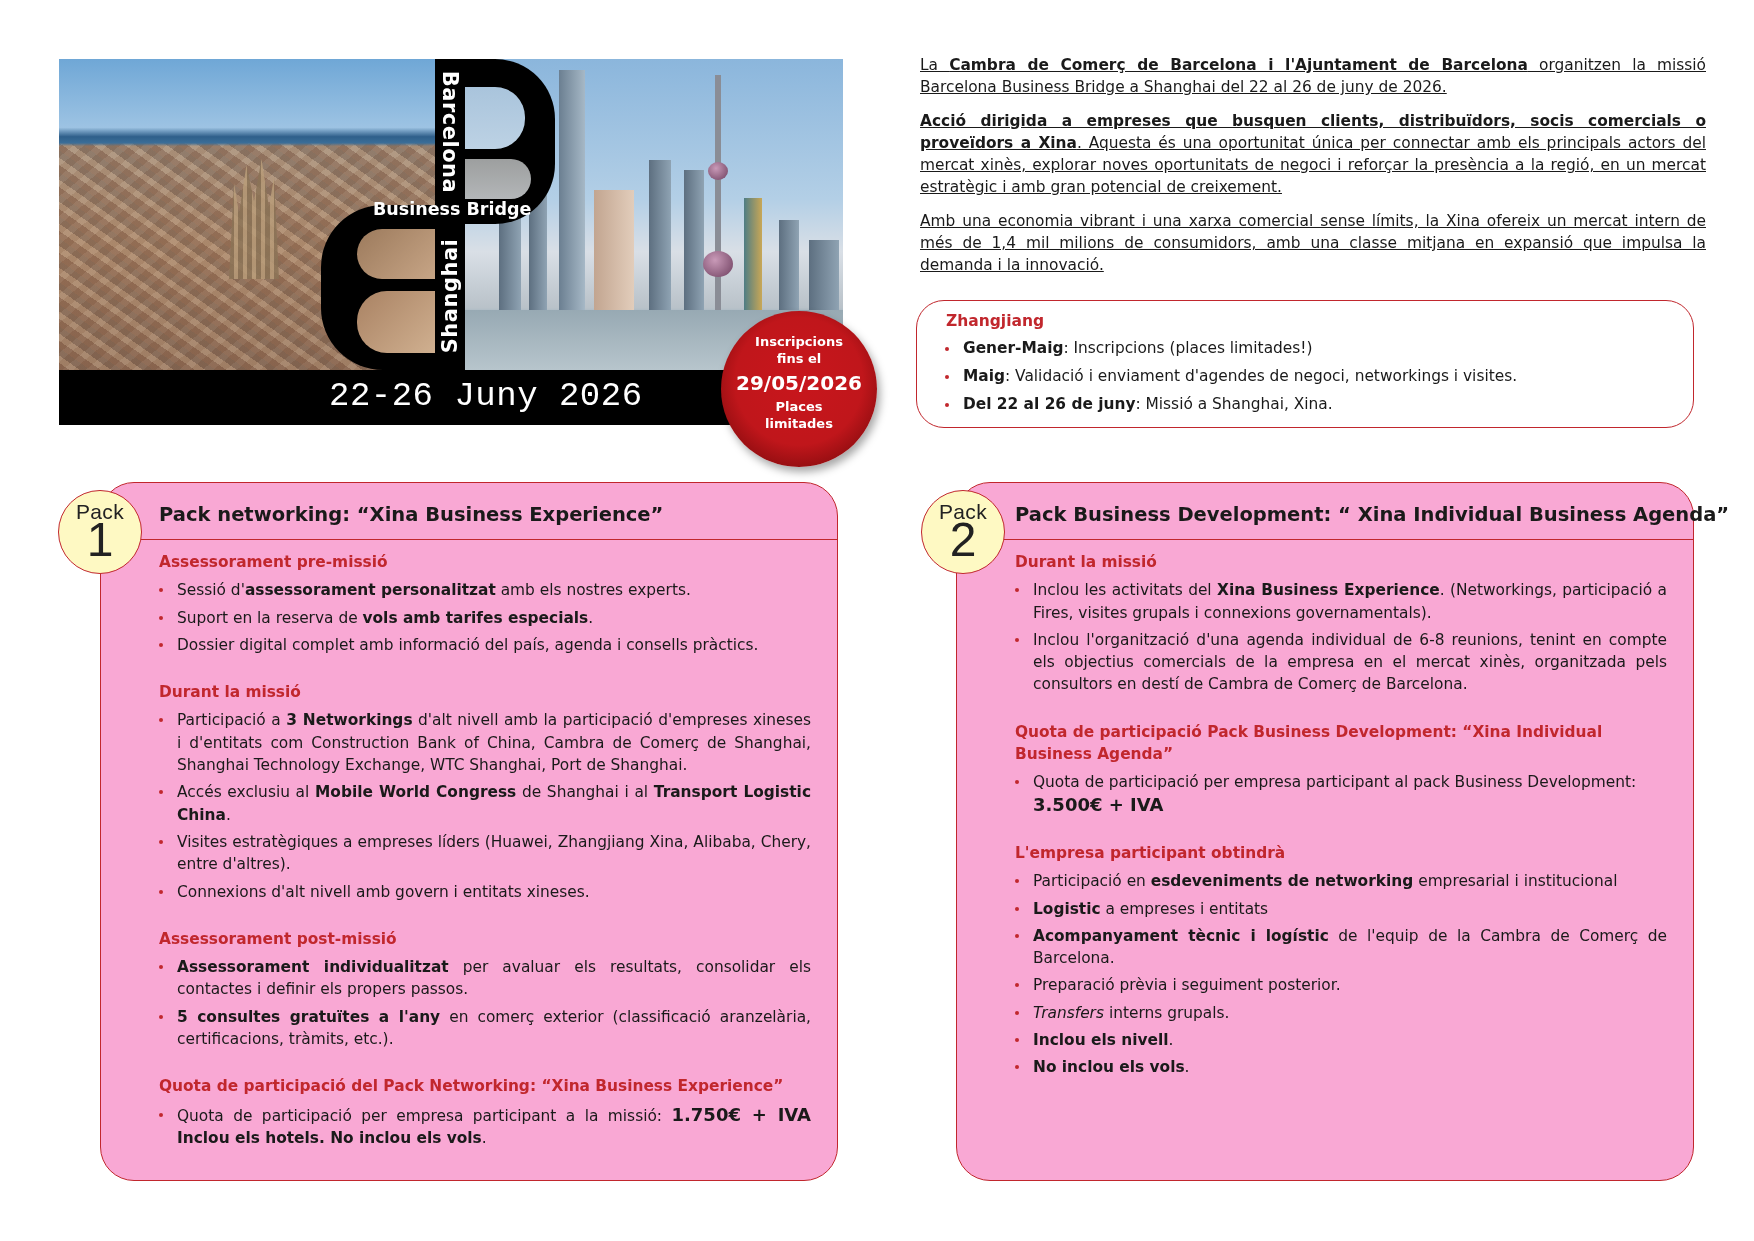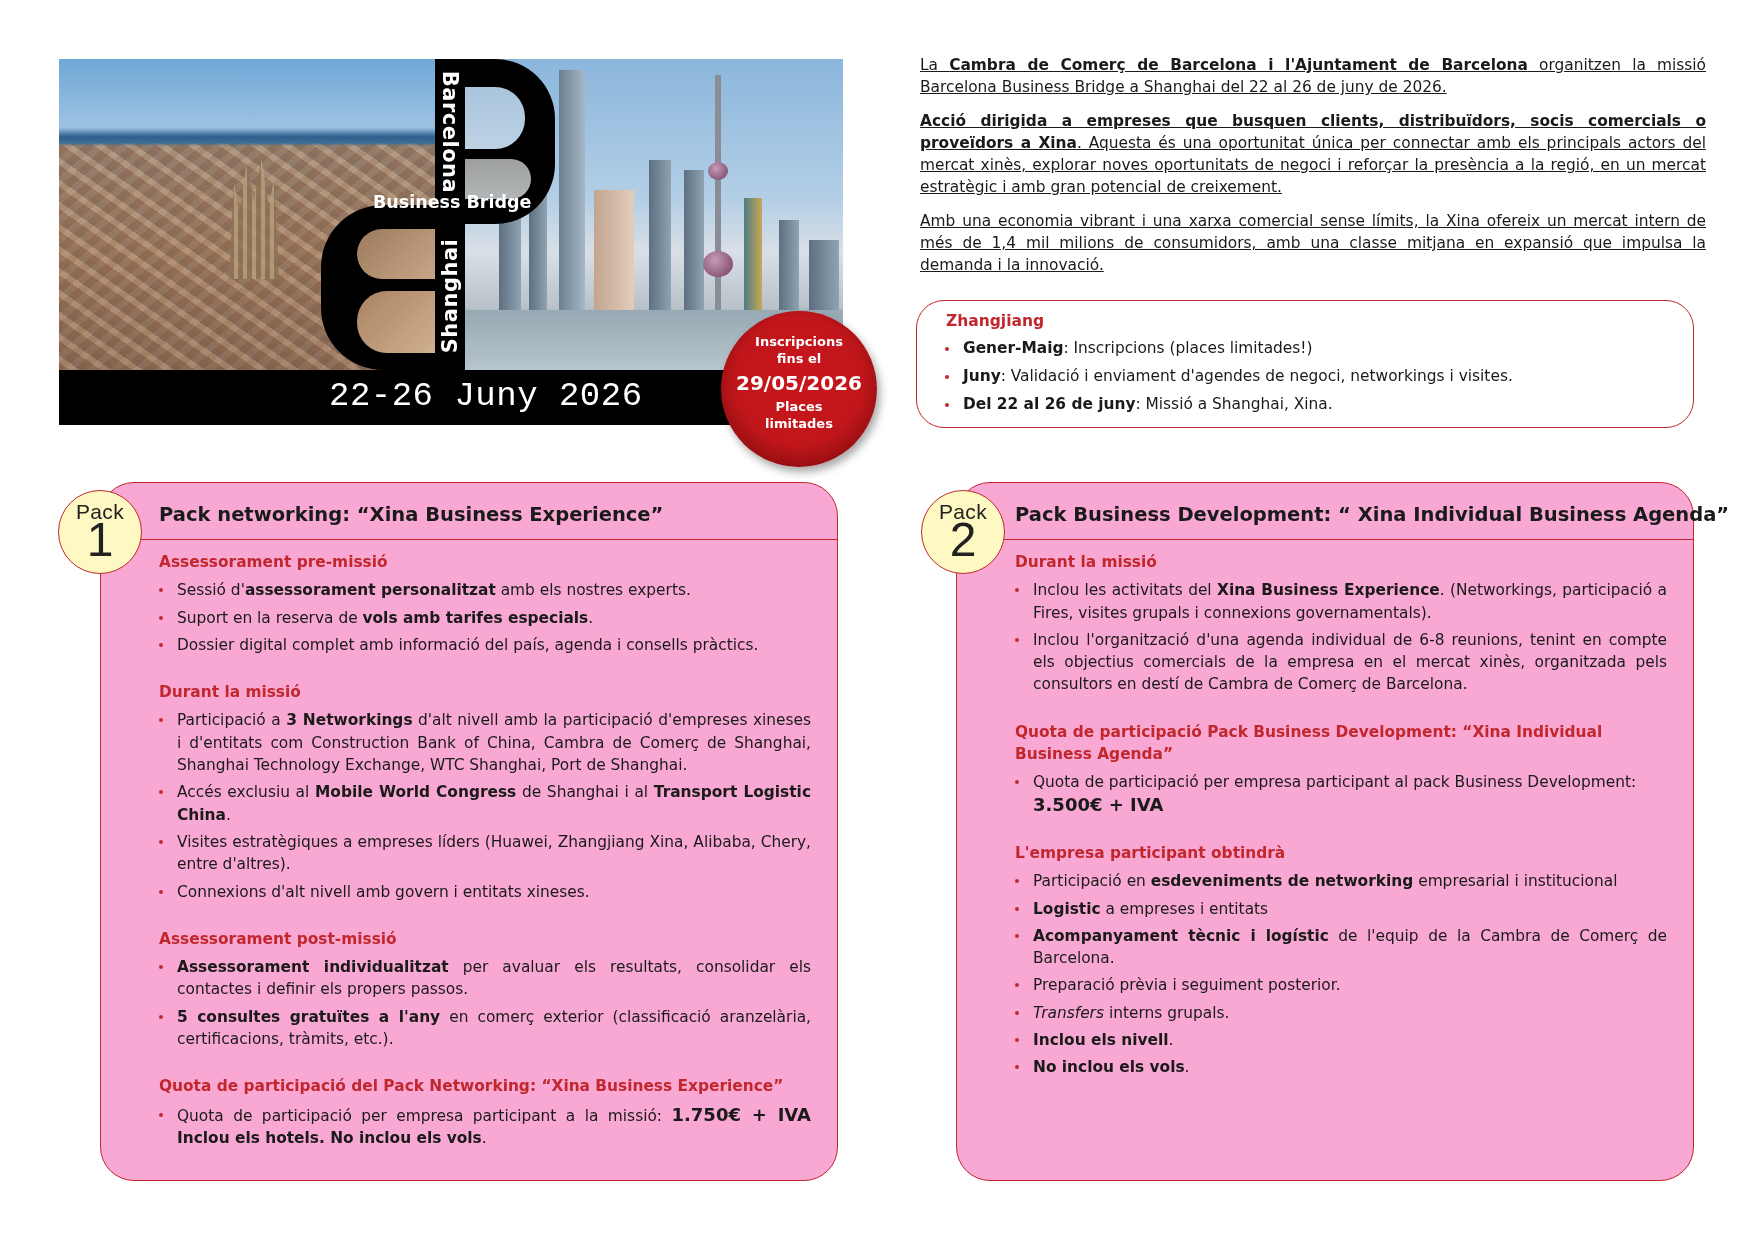--- a/index.html
+++ b/index.html
@@ -35,21 +35,21 @@
     border-radius: 0 60px 60px 0; }
   .logo-b-top .hole1 { position: absolute; left: 30px; top: 28px; width: 60px; height: 62px; background: linear-gradient(180deg,#a9c4dc,#bdd2e4); border-radius: 0 30px 30px 0; }
   .logo-b-top .hole2 { position: absolute; left: 30px; top: 100px; width: 66px; height: 40px; background: linear-gradient(180deg,#9d9f9f,#b3b6b8); border-radius: 0 20px 20px 0; }
   .logo-b-bot { position: absolute; left: 262px; top: 146px; width: 144px; height: 165px; background: #000; border-radius: 62px 0 0 62px; }
   .logo-b-bot .hole1 { position: absolute; left: 36px; top: 24px; width: 78px; height: 50px; background: linear-gradient(135deg,#9c7a5c,#c7a586); border-radius: 25px 0 0 25px; }
   .logo-b-bot .hole2 { position: absolute; left: 36px; top: 86px; width: 78px; height: 62px; background: linear-gradient(135deg,#a98263,#d0b090); border-radius: 30px 0 0 30px; }
   .logo-bcn { position: absolute; left: 376px; top: 0; width: 30px; height: 145px; }
   .logo-bcn span { position: absolute; left: 50%; top: 50%; transform: translate(-50%,-50%) rotate(90deg); color: #fff; font-weight: bold; font-size: 21px; white-space: nowrap; letter-spacing: 0.5px; }
   .logo-sha { position: absolute; left: 376px; top: 162px; width: 30px; height: 149px; }
   .logo-sha span { position: absolute; left: 50%; top: 50%; transform: translate(-50%,-50%) rotate(-90deg); color: #fff; font-weight: bold; font-size: 21px; white-space: nowrap; letter-spacing: 0.5px; }
-  .logo-bb { position: absolute; left: 314px; top: 133px; color: #fff; font-weight: bold; font-size: 17.5px; white-space: nowrap; }
+  .logo-bb { position: absolute; left: 314px; top: 140px; color: #fff; font-weight: bold; font-size: 17.5px; white-space: nowrap; }
 
   
   .badge { position: absolute; left: 721px; top: 311px; width: 156px; height: 156px; border-radius: 50%;
     background: radial-gradient(circle at 50% 45%, #c8161c 0%, #c0161b 55%, #8f0d10 78%, #5a0a0c 88%, #b7b7b7 94%, #dedede 100%);
     box-shadow: 3px 5px 8px rgba(0,0,0,0.35);
     text-align: center; color: #fff; font-weight: bold; }
   .badge .l1 { position: absolute; left: 0; right: 0; top: 23px; font-size: 13px; }
   .badge .l2 { position: absolute; left: 0; right: 0; top: 40px; font-size: 13px; }
   .badge .date { position: absolute; left: 0; right: 0; top: 60px; font-size: 20px; }
   .badge .l3 { position: absolute; left: 0; right: 0; top: 88px; font-size: 13px; }
@@ -142,21 +142,21 @@
 <div class="intro">
   <p><span>La </span><b>Cambra de Comerç de Barcelona i l'Ajuntament de Barcelona</b><span> organitzen la missió Barcelona Business Bridge a Shanghai del 22 al 26 de juny de 2026.</span></p>
   <p><b>Acció dirigida a empreses que busquen clients, distribuïdors, socis comercials o proveïdors a Xina</b><span>.  Aquesta és una oportunitat única per connectar amb els principals actors del mercat xinès, explorar noves oportunitats de negoci i reforçar la presència a la regió, en un mercat estratègic i amb gran potencial de creixement.</span></p>
   <p>Amb una economia vibrant i una xarxa comercial sense límits, la Xina ofereix un mercat intern de més de 1,4 mil milions de consumidors, amb una classe mitjana en expansió que impulsa la demanda i la innovació.</p>
 </div>
 
 <div class="calendar">
   <h3>Zhangjiang</h3>
   <ul>
     <li><span class="dot"></span><b>Gener-Maig</b><span>: Inscripcions (places limitades!)</span></li>
-    <li><span class="dot"></span><b>Juny</b><span>: Validació i enviament d'agendes de negoci, networkings i visites.</span></li>
+    <li><span class="dot"></span><b>Maig</b><span>: Validació i enviament d'agendes de negoci, networkings i visites.</span></li>
     <li><span class="dot"></span><b>Del 22 al 26 de juny</b><span>: Missió a Shanghai, Xina.</span></li>
   </ul>
 </div>
 
 <div class="card card1">
   <div class="card-title">Pack networking: “Xina Business Experience”</div>
   <div class="card-head-line"></div>
   <div class="card-body">
     <h4>Assessorament pre-missió</h4>
     <ul>

